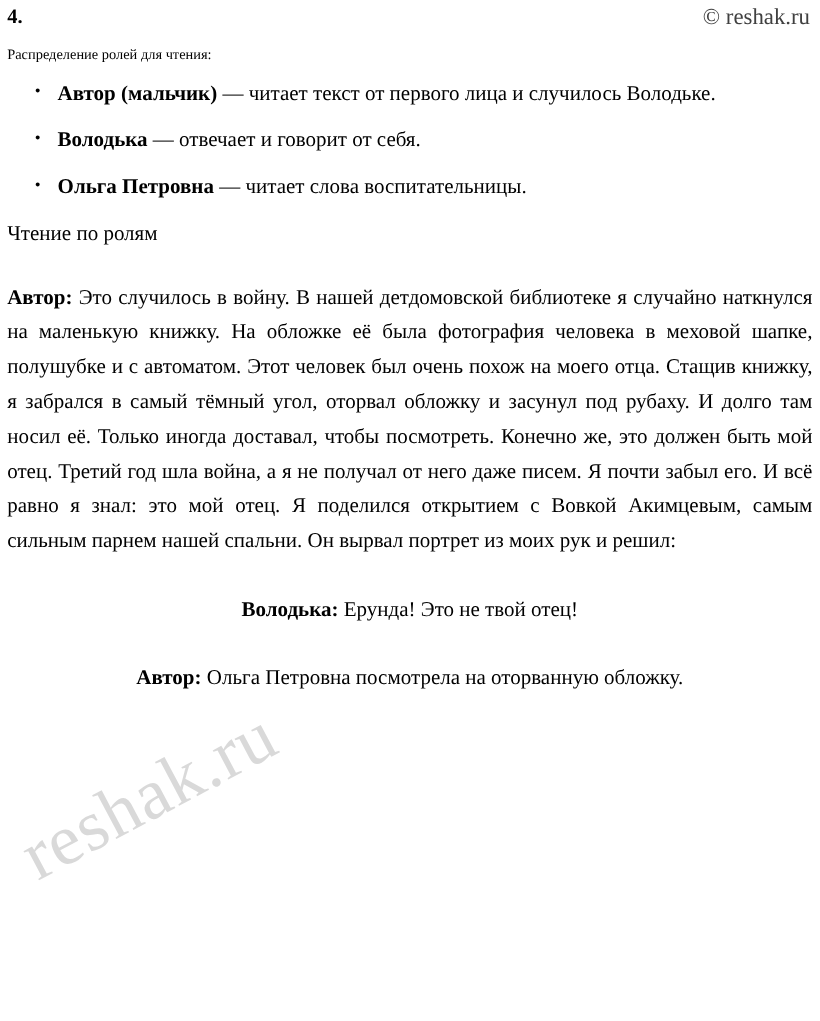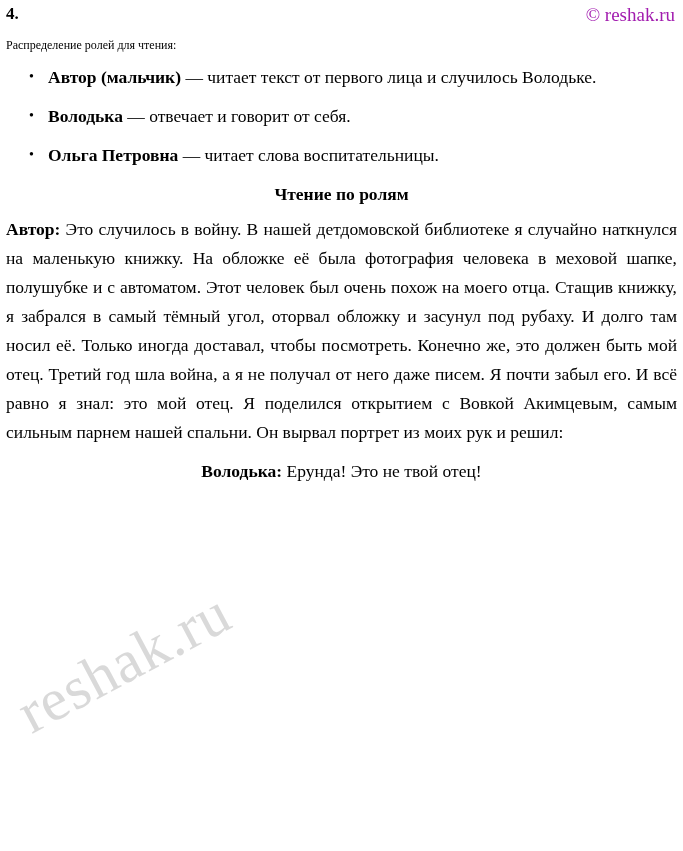--- a/index.html
+++ b/index.html
@@ -33,21 +33,21 @@
     font-weight: bold;
     font-size: 17px;
     line-height: 20px;
   }
   .watermark-top {
     position: absolute;
     right: 2px;
     top: 0px;
     font-size: 19px;
     line-height: 22px;
-    color: #a21caf;
+    color: #404040;
   }
   .intro-line {
     margin: 6px 0 0 2px;
     font-size: 12px;
     line-height: 22px;
   }
   ul.roles {
     margin: 10px 0 0 0;
     padding-left: 44px;
     list-style: none;
@@ -64,27 +64,26 @@
     top: 0;
     font-size: 14px;
     line-height: 22px;
   }
   .role-name {
     font-weight: bold;
     margin-top: 22px;
   }
   .section-title {
     margin: 4px 0 0 2px;
-    font-weight: bold;
+    font-weight: normal;
     font-size: 17.5px;
     line-height: 22px;
-    text-align: center;
   }
   .speech {
-    margin: 10px 0 0 2px;
+    margin: 28px 0 0 2px;
     font-size: 17.5px;
     line-height: 29px;
     text-align: justify;
     text-justify: inter-word;
   }
   .speech.narrow {
     text-align: center;
   }
   .speaker {
     font-weight: bold;
@@ -136,17 +135,20 @@
   <div class="speech">
     <span class="speaker">Автор:</span><span> Это случилось в войну. В нашей детдомовской библиотеке я случайно наткнулся на маленькую книжку. На обложке её была фотография человека в меховой шапке, полушубке и с автоматом. Этот человек был очень похож на моего отца. Стащив книжку, я забрался в самый тёмный угол, оторвал обложку и засунул под рубаху. И долго там носил её. Только иногда доставал, чтобы посмотреть. Конечно же, это должен быть мой отец. Третий год шла война, а я не получал от него даже писем. Я почти забыл его. И всё равно я знал: это мой отец. Я поделился открытием с Вовкой Акимцевым, самым сильным парнем нашей спальни. Он вырвал портрет из моих рук и решил:</span>
   </div>
 
   <div class="speech narrow">
     <span class="speaker">Володька:</span><span> Ерунда! Это не твой отец!</span>
   </div>
 
 
 
+  <div class="speech narrow">
+    <span class="speaker">Автор:</span><span> Ольга Петровна посмотрела на оторванную обложку.</span>
+  </div>
 
 
   <div class="watermark-big">reshak.ru</div>
 
 </div>
 
 </body></html>

